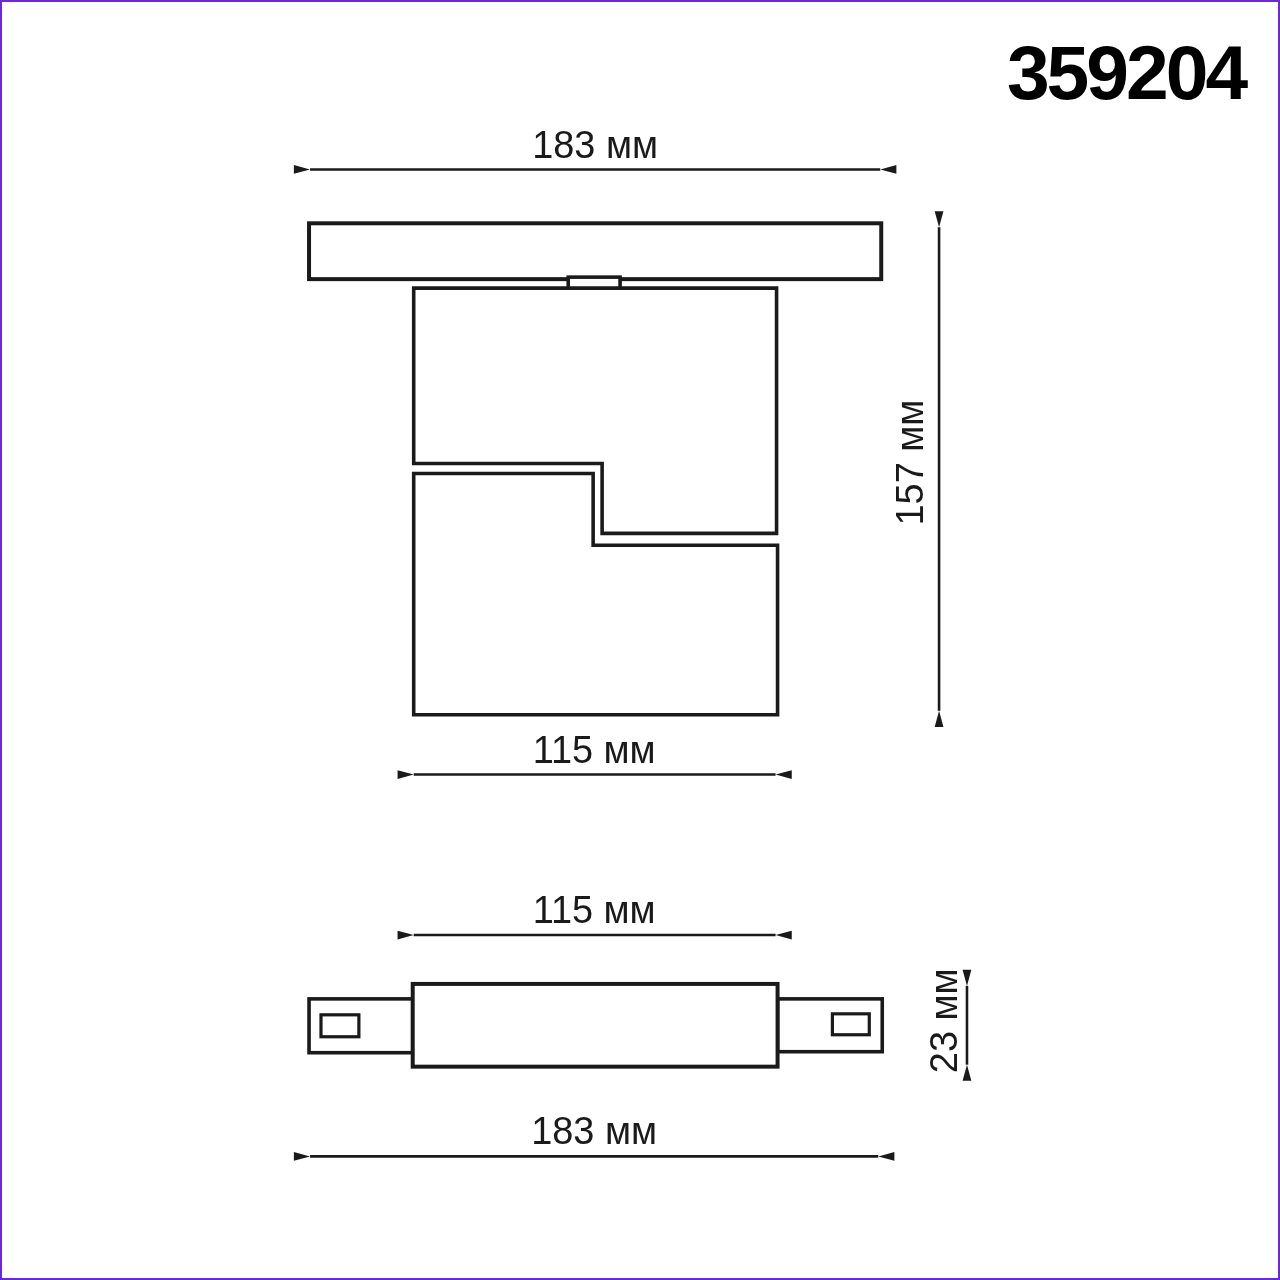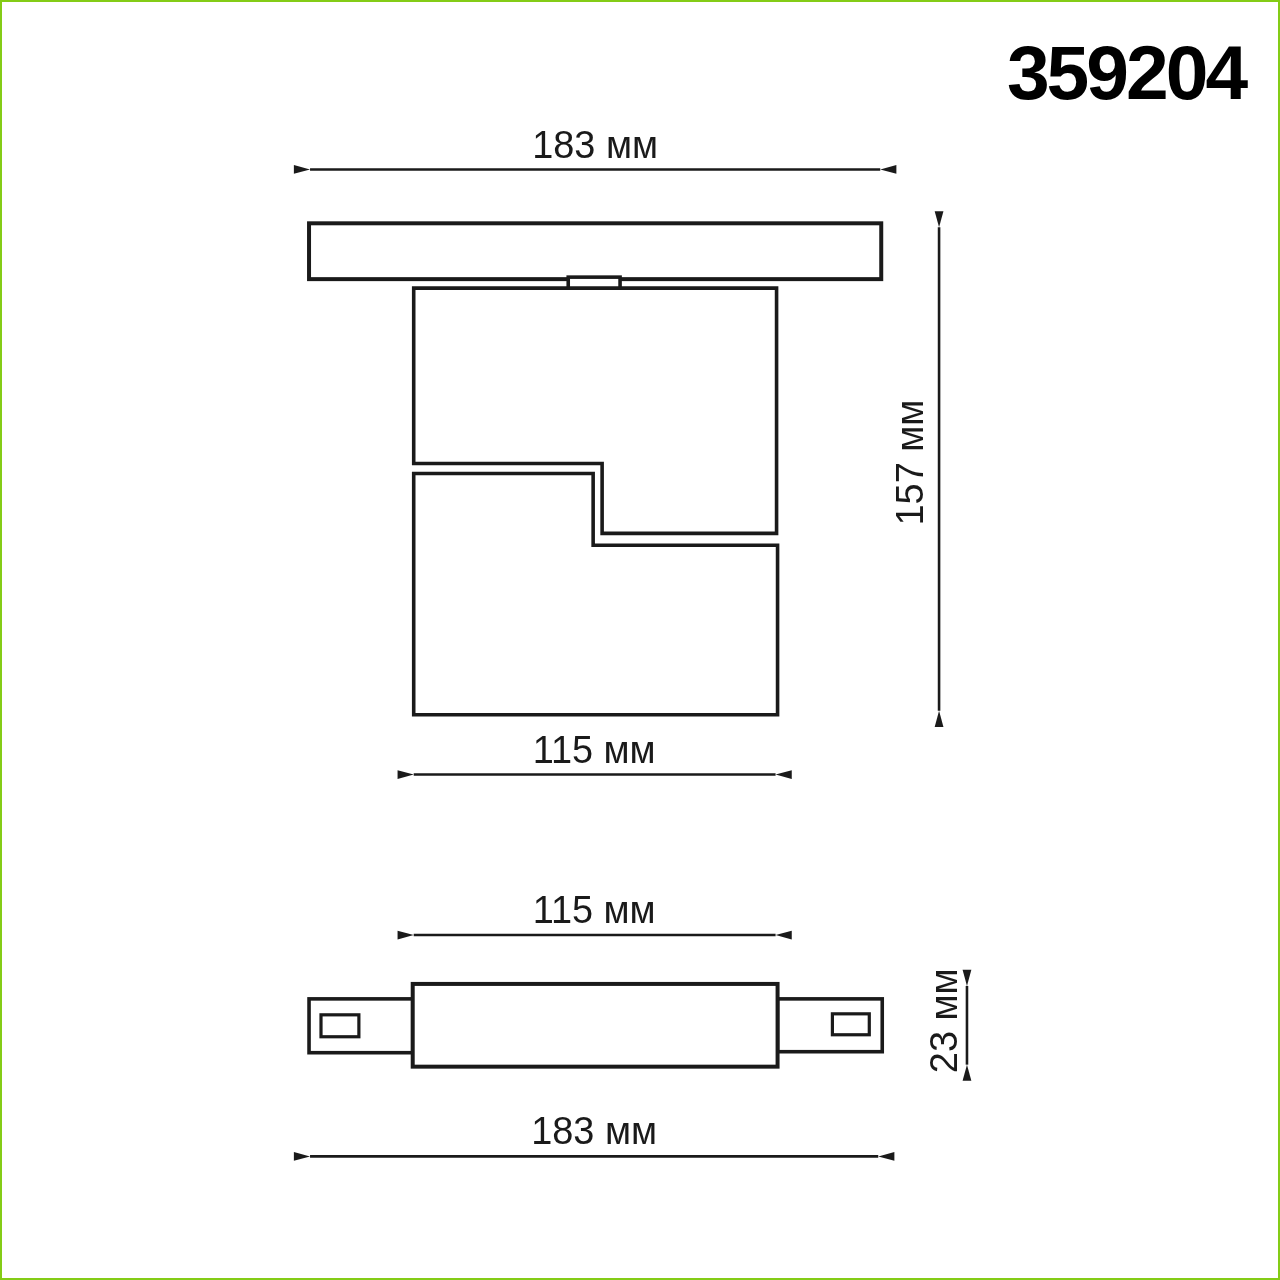--- a/index.html
+++ b/index.html
@@ -6,21 +6,21 @@
     margin: 0;
     padding: 0;
     background: #ffffff;
   }
   .page {
     position: relative;
     width: 1280px;
     height: 1280px;
     box-sizing: border-box;
     background: #ffffff;
-    border: 2px solid #84cc16;
+    border: 2px solid #6d28d9;
     overflow: hidden;
     font-family: "Liberation Sans", "DejaVu Sans", sans-serif;
   }
   .page svg {
     position: absolute;
     left: 0;
     top: 0;
     width: 100%;
     height: 100%;
   }

